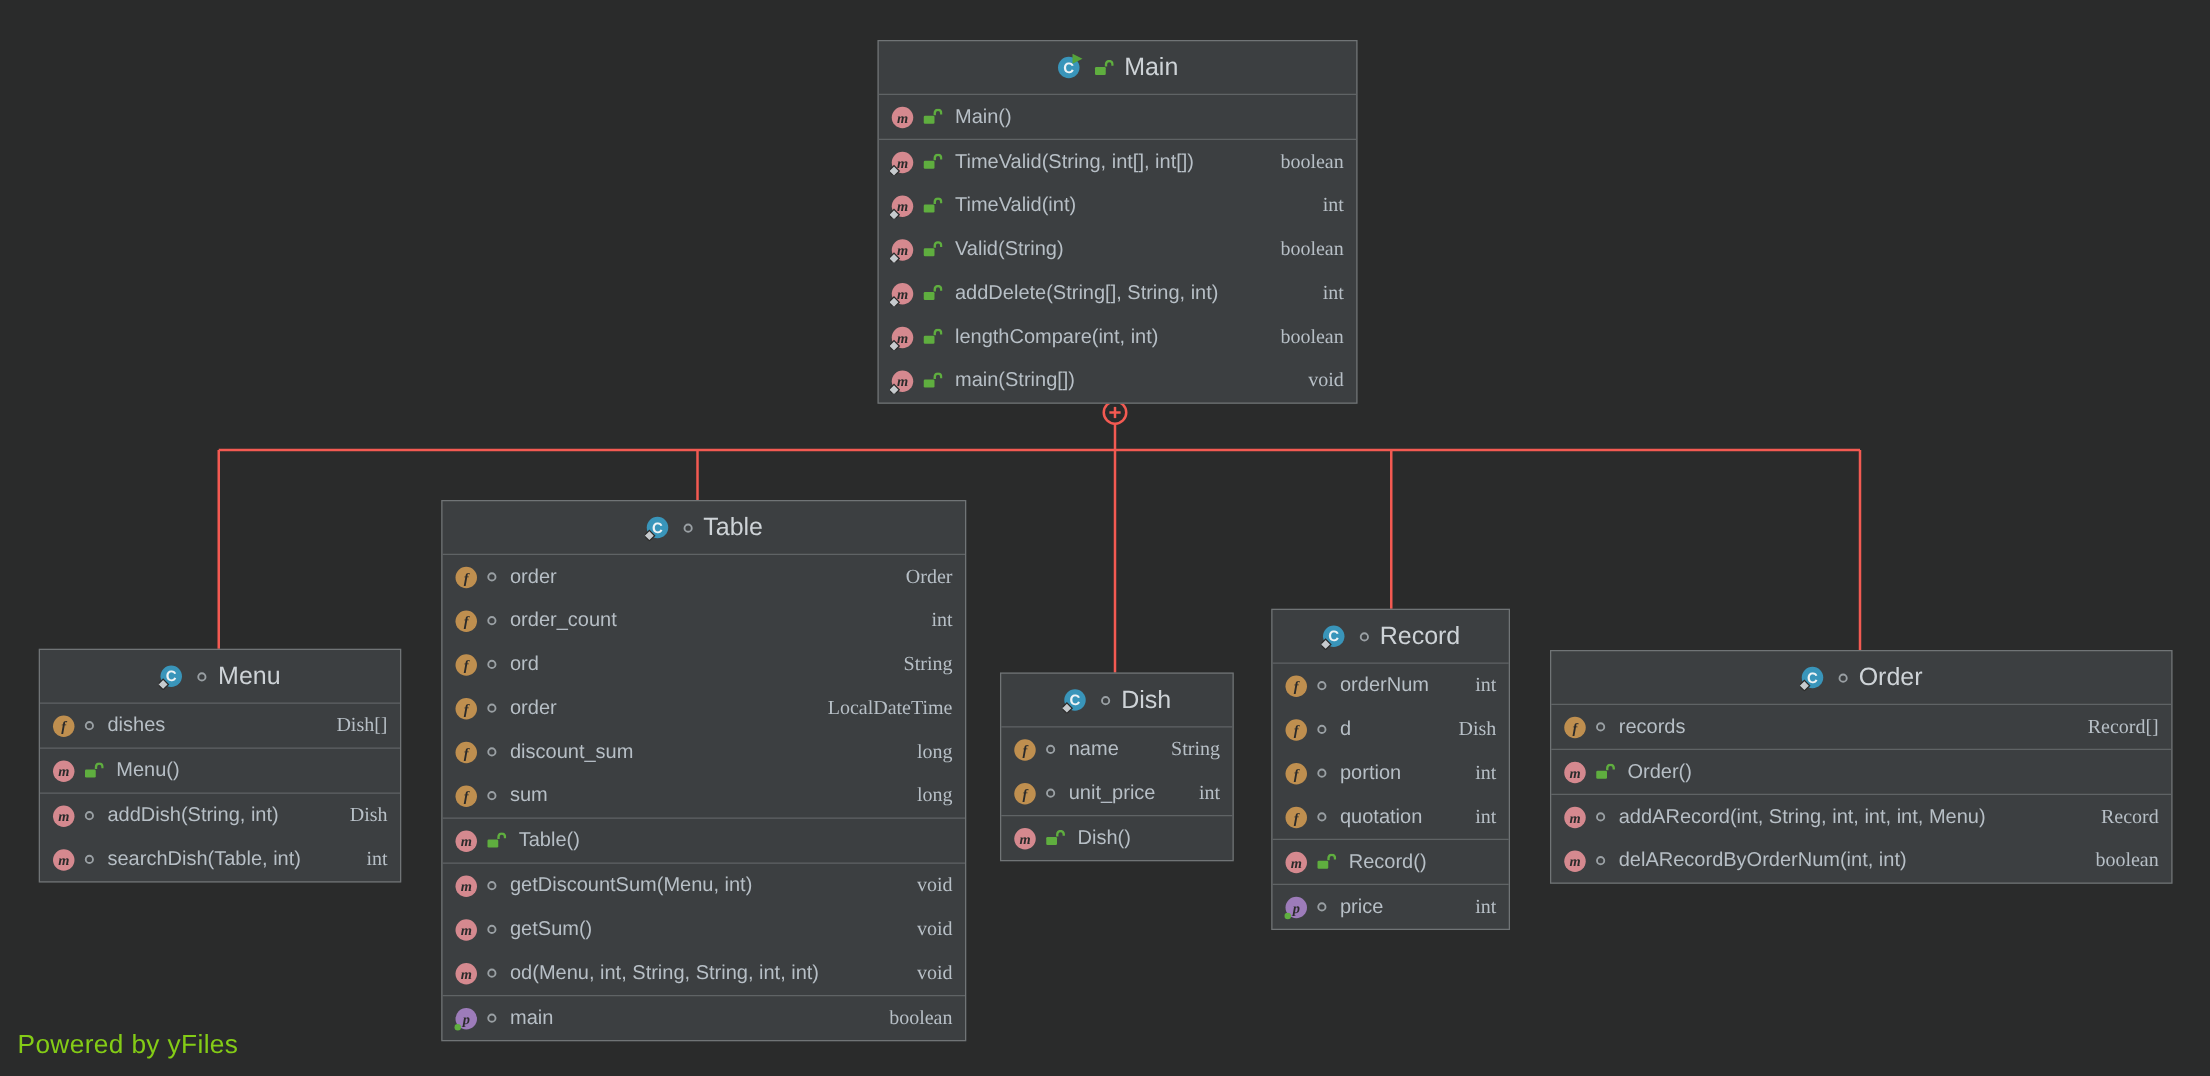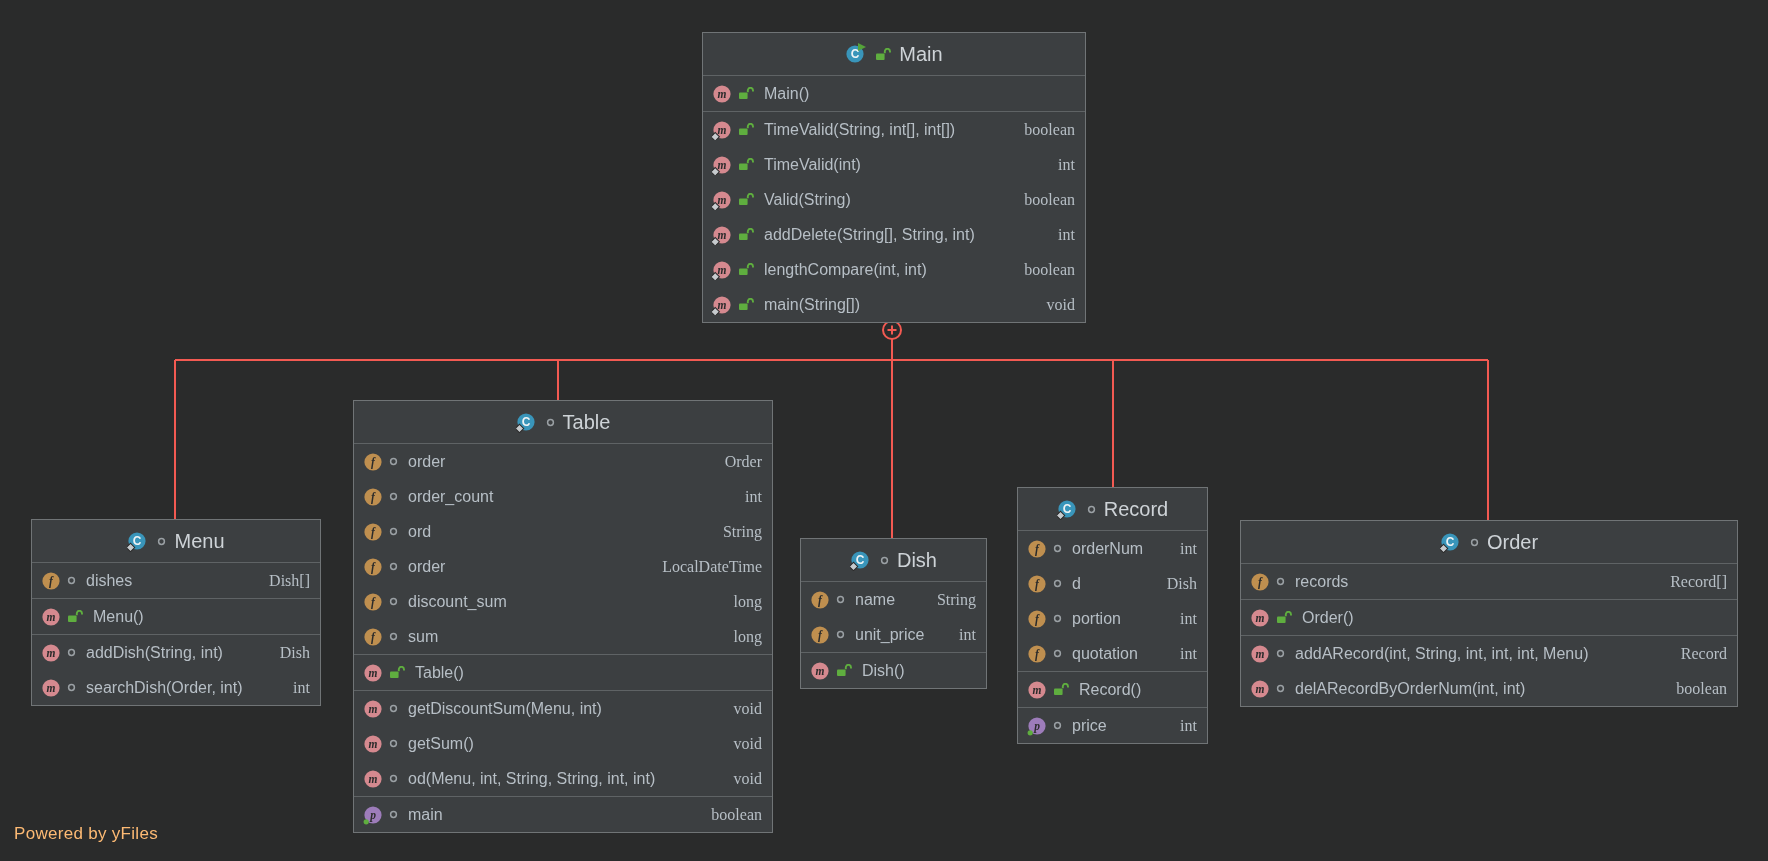--- a/index.html
+++ b/index.html
@@ -25,21 +25,21 @@
   .row{
     height:35px;display:flex;align-items:center;
     padding:0 10px 0 9px;font-size:16px;white-space:nowrap;
   }
   .row .lbl{margin-left:10px;text-align:right;}
   .row .typ{margin-left:auto;padding-left:14px;font-family:Liberation Serif, serif;}
   .ic{display:inline-flex;align-items:center;}
   .vis{display:inline-flex;align-items:center;margin-left:6px;}
   #watermark{
     position:absolute;z-index:1;left:14px;top:824px;
-    font-size:17px;color:#fdba74;letter-spacing:.3px;
+    font-size:21px;color:#84cc16;letter-spacing:.3px;
   }
 </style>
 </head>
 <body>
 
 <svg id="edge-layer" width="1768" height="861">
     <line x1="175" y1="360" x2="1488" y2="360" stroke="#f35a52" stroke-width="2"></line>
     <line x1="175" y1="360" x2="175" y2="524" stroke="#f35a52" stroke-width="2"></line>
     <line x1="558" y1="360" x2="558" y2="405" stroke="#f35a52" stroke-width="2"></line>
     <line x1="892" y1="319" x2="892" y2="543" stroke="#f35a52" stroke-width="2"></line>
@@ -265,21 +265,21 @@
             <svg width="20" height="20" viewBox="0 0 20 20">
               <circle cx="10" cy="10" r="8.6" fill="#d5898f"></circle>
               <text x="10" y="14" text-anchor="middle" font-size="11.5" font-weight="bold" font-style="italic" fill="#2b2b2b" font-family="Liberation Serif, serif">m</text>
             </svg>
           </span>
           <span class="vis">
             <svg width="9" height="9" viewBox="0 0 9 9">
               <circle cx="4.5" cy="4.5" r="2.9" fill="none" stroke="#9aa0a4" stroke-width="1.5"></circle>
             </svg>
           </span>
-          <span class="lbl">searchDish(Order, int)</span>
+          <span class="lbl">searchDish(Table, int)</span>
           <span class="typ">int</span>
         </div>
       </div>
     </div>
     <div class="node" style="left: 353px; top: 400px; width: 420px;">
       <div class="hdr">
         <span class="ic">
           <svg width="22" height="22" viewBox="0 0 22 22">
             <circle cx="10" cy="11" r="8.6" fill="#3995ba"></circle>
             <rect x="0.5" y="14.5" width="6" height="6" transform="rotate(45 3.5 17.5)" fill="#c6cacd" stroke="#2b2b2b" stroke-width="1"></rect>

